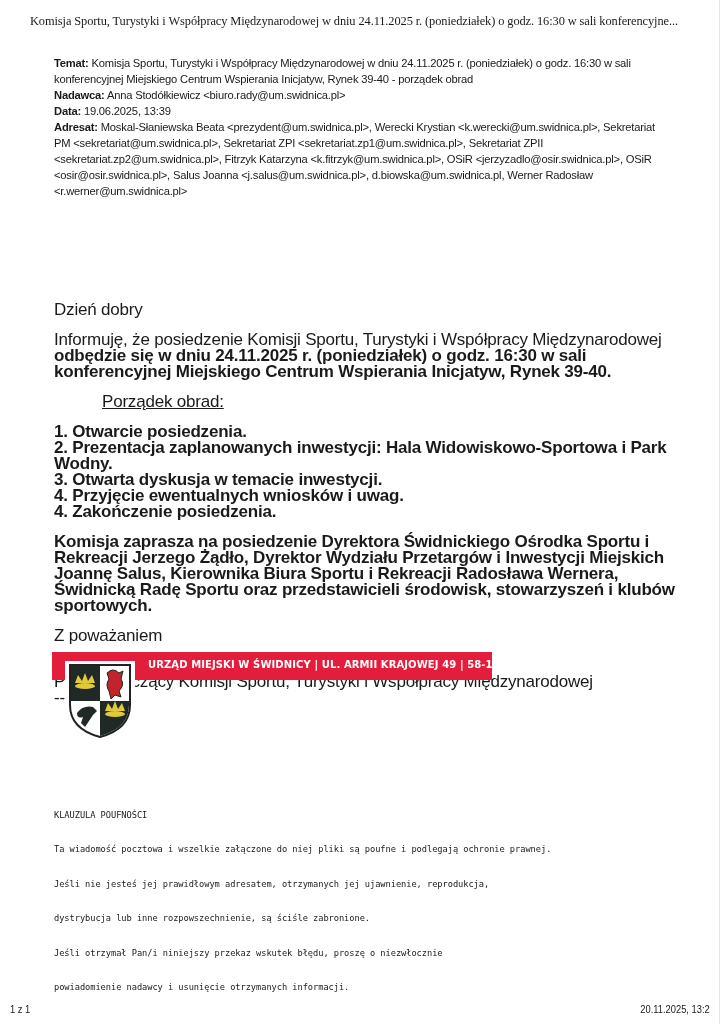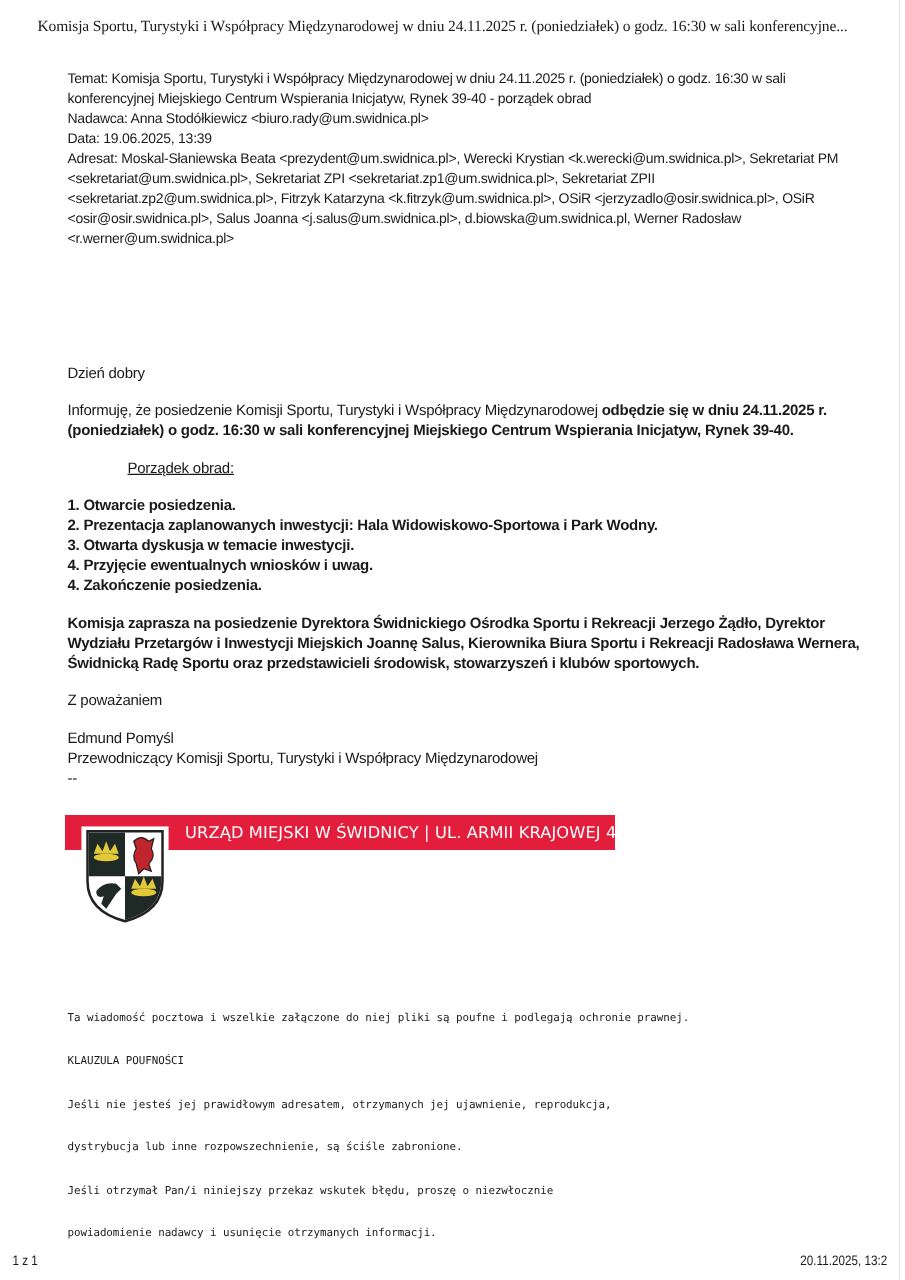--- a/index.html
+++ b/index.html
@@ -14,42 +14,42 @@
       white-space: nowrap; overflow: hidden; letter-spacing: -0.1px;
     }
     .right-edge {
       position: absolute; right: 4px; top: 0; width: 1px; height: 1024px;
       background: #e6e6e6;
     }
     .header-block {
       position: absolute; left: 54px; top: 55px; width: 620px;
       font-size: 11.2px; line-height: 16px; letter-spacing: -0.2px;
     }
-    .header-block b { font-weight: normal; text-align: right; }
+    .header-block b { font-weight: bold; text-align: right; }
     .body-block {
-      position: absolute; left: 54px; top: 290px; width: 640px;
-      font-size: 12px; line-height: 16px; letter-spacing: -0.2px;
+      position: absolute; left: 54px; top: 302px; width: 640px;
+      font-size: 17px; line-height: 16px; letter-spacing: -0.2px;
     }
     .body-block p { margin: 0; }
     .gap { height: 14px; }
     .underline { text-decoration: underline; padding-left: 48px; }
     .agenda { margin: 0; padding: 0; list-style: none; }
     .agenda li { margin: 0; font-weight: bold; }
     .bold { font-weight: bold; }
     .banner-wrap {
       position: absolute; left: 52px; top: 652px; width: 440px; height: 86px;
     }
     .banner {
       position: absolute; left: 0; top: 0; width: 440px; height: 28px;
       background: #e31d3c;
     }
     .banner-text {
       position: absolute; left: 96px; top: 7px; color: #ffffff;
-      font-family: "DejaVu Sans", sans-serif; font-weight: normal;
-      font-size: 13px; letter-spacing: 0.1px; white-space: nowrap;
+      font-family: "DejaVu Sans", sans-serif; font-weight: bold;
+      font-size: 10px; letter-spacing: 0.1px; white-space: nowrap;
     }
     .crest {
       position: absolute; left: 13px; top: 9px; width: 70px; height: 78px;
     }
     .mono-block {
       position: absolute; left: 54px; top: 752px; width: 620px;
       font-family: "DejaVu Sans Mono", monospace; font-size: 8.7px;
       line-height: 11.5px; white-space: pre; letter-spacing: -0.05px;
     }
     .mono-block p { margin: 0; }
@@ -123,22 +123,22 @@
     <ellipse cx="20" cy="25" rx="10" ry="3" fill="#e2c93a"></ellipse>
     <path d="M40 50 L43 42 L47 48 L50 40 L53 48 L57 42 L60 50 Z" fill="#e2c93a"></path>
     <ellipse cx="50" cy="53" rx="10" ry="3" fill="#e2c93a"></ellipse>
     <path d="M42 12 Q48 6 54 12 L58 10 L56 18 Q60 24 54 30 L56 36 L50 34 L46 38 L44 30 Q40 24 44 18 Z" fill="#c0242c" stroke="#222" stroke-width="1"></path>
     <path d="M12 52 Q18 44 28 46 L32 50 L28 54 L24 60 L20 66 L16 62 L18 56 Q12 58 12 52 Z" fill="#1f2a26"></path>
   </svg>
 </div>
 
 <div class="mono-block">
   <div class="mgap"></div>
+  <p>KLAUZULA POUFNOŚCI</p>
   <p>Ta wiadomość pocztowa i wszelkie załączone do niej pliki są poufne i podlegają ochronie prawnej.</p>
-  <p>KLAUZULA POUFNOŚCI</p>
   <p>Jeśli nie jesteś jej prawidłowym adresatem, otrzymanych jej ujawnienie, reprodukcja,</p>
   <p>dystrybucja lub inne rozpowszechnienie, są ściśle zabronione.</p>
   <p>Jeśli otrzymał Pan/i niniejszy przekaz wskutek błędu, proszę o niezwłocznie</p>
   <p>powiadomienie nadawcy i usunięcie otrzymanych informacji.</p>
   
   
   
   
   
   

